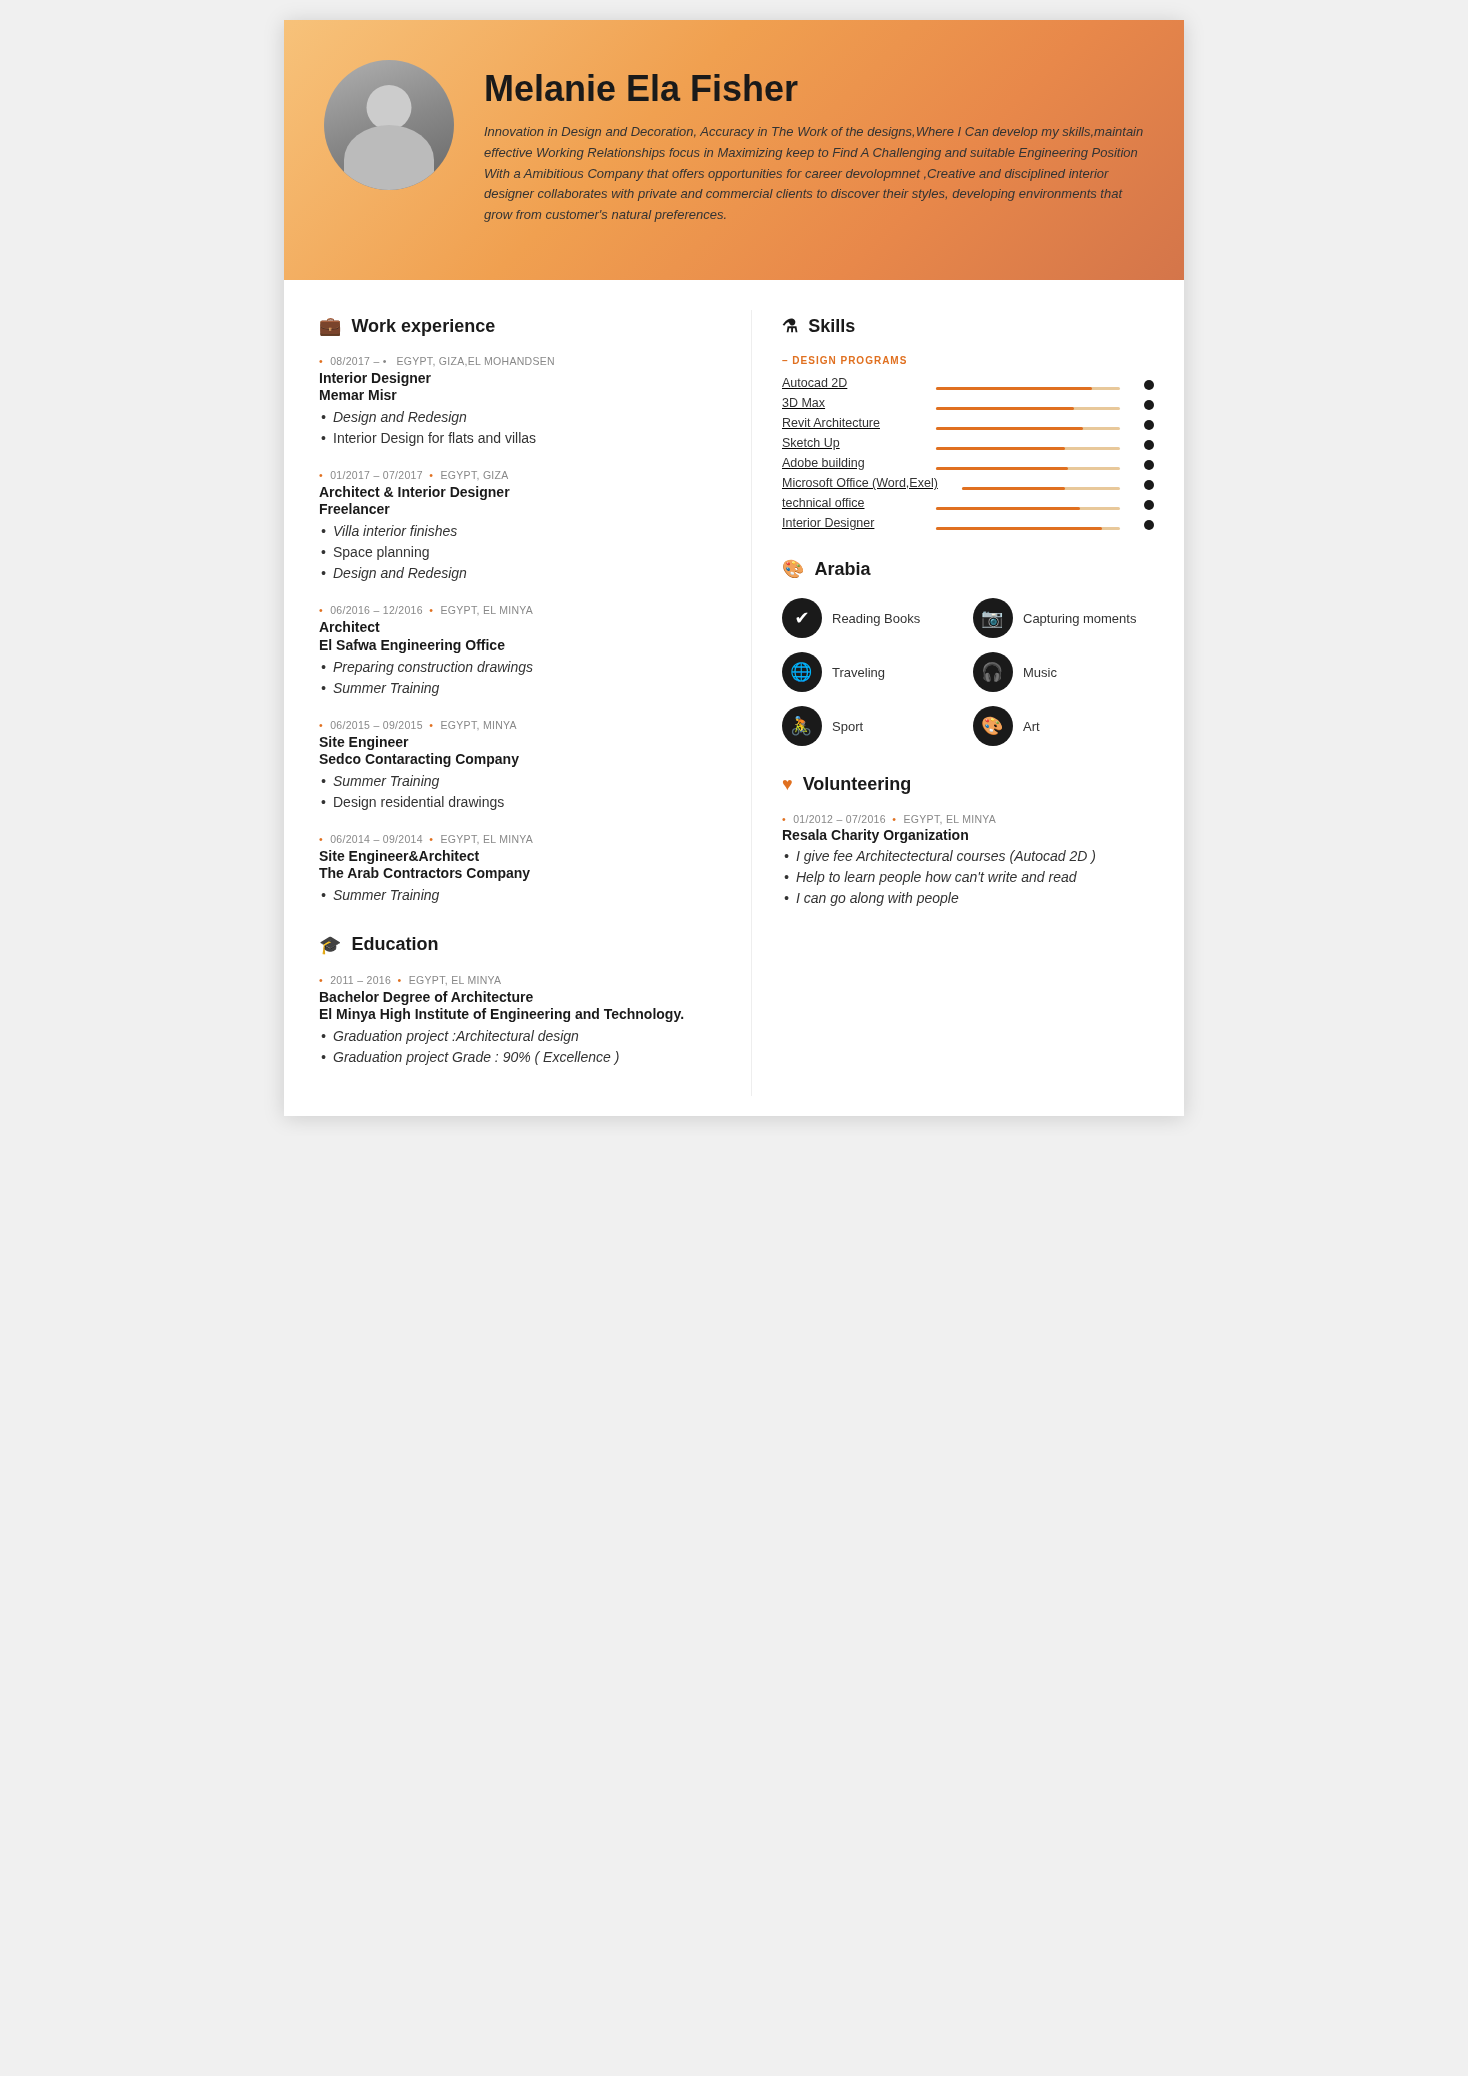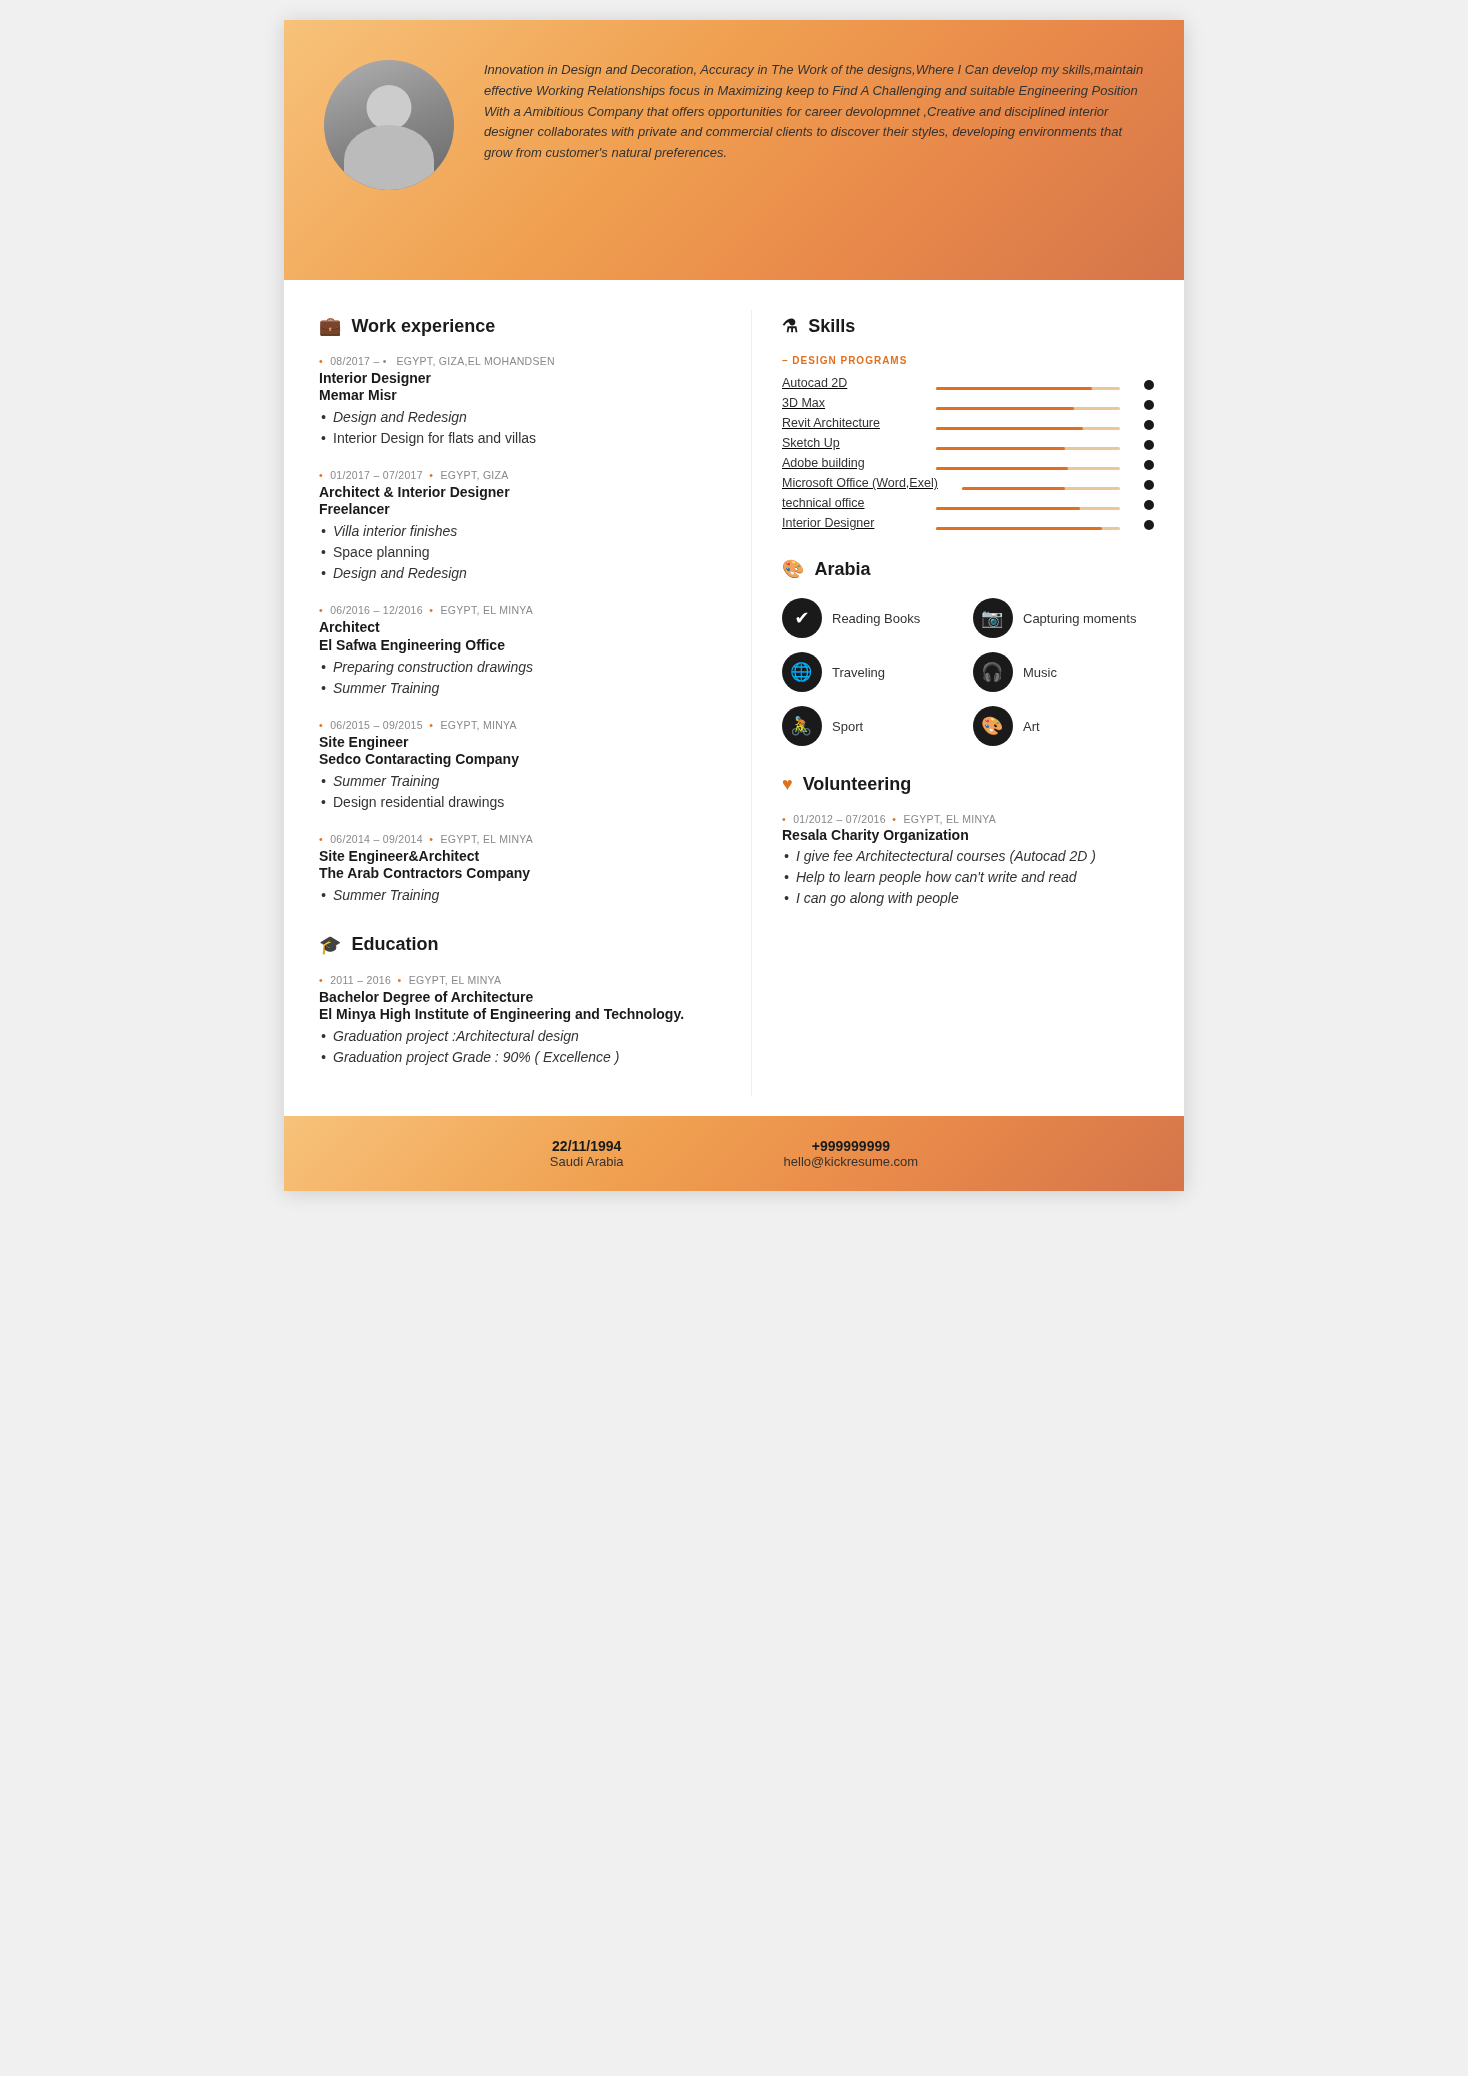--- a/index.html
+++ b/index.html
@@ -260,20 +260,21 @@
 </head>
 <body>
 
 <div class="resume">
 
   <div class="header">
     <div class="avatar-container">
       <div class="avatar-placeholder"></div>
     </div>
     <div class="header-text">
+      <div class="header-name">Melanie Ela Fisher</div>
       <div class="header-summary">Innovation in Design and Decoration, Accuracy in The Work of the designs,Where I Can develop my skills,maintain effective Working Relationships focus in Maximizing keep to Find A Challenging and suitable Engineering Position With a Amibitious Company that offers opportunities for career devolopmnet ,Creative and disciplined interior designer collaborates with private and commercial clients to discover their styles, developing environments that grow from customer's natural preferences.</div>
     </div>
   </div>
 
   <div class="main-body">
 
     <div class="left-col">
 
       <div class="section">
         <div class="section-title">
@@ -477,24 +478,14 @@
             <li>Help to learn people how can't write and read</li>
             <li>I can go along with people</li>
           </ul>
         </div>
       </div>
 
     </div>
 
   </div>
 
-  <div class="footer">
-    <div class="footer-item">
-      <span class="footer-value">22/11/1994</span>
-      <span class="footer-sub">Saudi Arabia</span>
-    </div>
-    <div class="footer-item">
-      <span class="footer-value">+999999999</span>
-      <span class="footer-sub">hello@kickresume.com</span>
-    </div>
-  </div>
 
 </div>
 
 </body></html>

